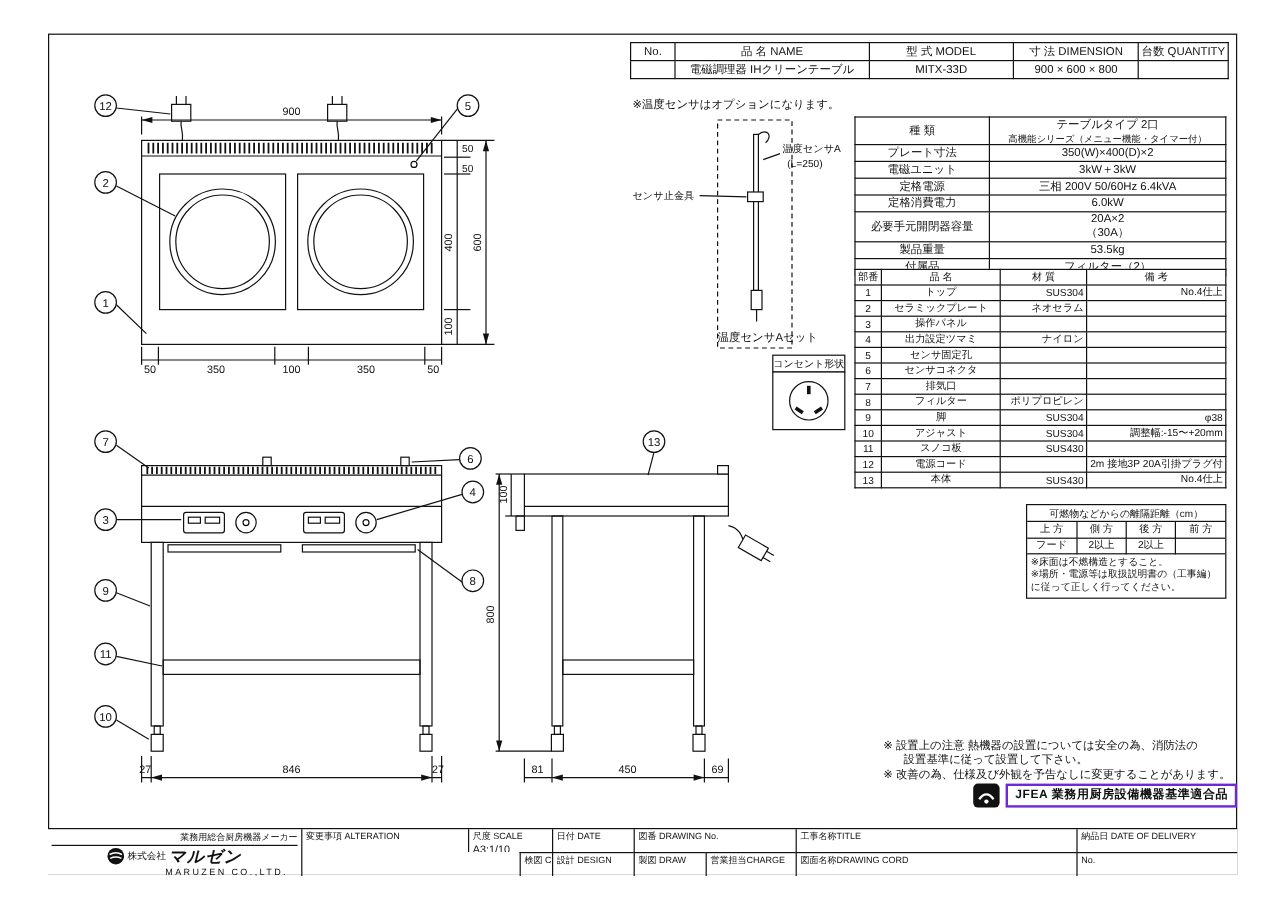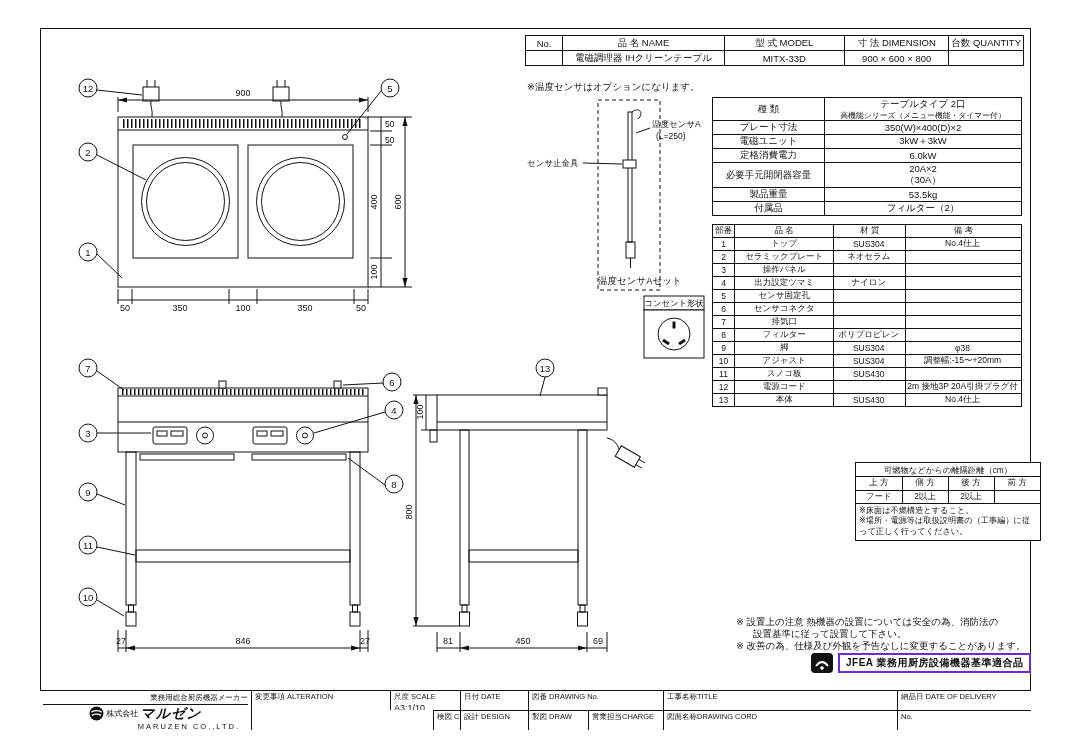--- a/index.html
+++ b/index.html
@@ -24,23 +24,23 @@
   .htable { left:525px; top:35px; width:499px; font-size:9.5px; }
   .htable th, .htable td { height:15px; }
 
   .spec { left:712px; top:97px; width:310px; font-size:9.5px; }
   .spec td { height:14px; }
   .spec td.lbl { width:112px; }
   .spec .sub { font-size:7.8px; line-height:9px; }
 
   .parts { left:712px; top:224px; width:310px; font-size:8.5px; }
   .parts th, .parts td { height:12px; }
-  .parts td.rem, .parts td.mat { text-align:center; padding-left:0; }
-
-  .clr { position:absolute; left:855px; top:420px; width:186px; border:1px solid #111; background:#fff; font-size:8.5px;margin-top:42px; }
+  .parts td.rem, .parts td.mat { text-align:right; padding-left:0; }
+
+  .clr { position:absolute; left:855px; top:420px; width:167px; border:1px solid #111; background:#fff; font-size:8.5px; }
   .clr .ttl { border-bottom:1px solid #111; text-align:center; height:14px; line-height:14px; font-size:8.3px; }
   .clr table { width:100%; border-collapse:collapse; }
   .clr table td { border:1px solid #111; border-top:none; text-align:center; height:13px; width:25%; }
   .clr table tr td:first-child { border-left:none; }
   .clr table tr td:last-child { border-right:none; }
   .clr .nts { padding:2px 3px 3px 3px; font-size:8.2px; line-height:10.5px; text-align:left; }
 
   .bnotes { position:absolute; left:736px; top:616px; width:316px; font-size:9.5px; line-height:12px; }
   .bnotes .ind { padding-left:17px; }
 
@@ -342,20 +342,24 @@
             <div class="sub">高機能シリーズ（メニュー機能・タイマー付）</div>
           </td>
         </tr>
     <tr>
           <td class="lbl">プレート寸法</td>
           <td>350(W)×400(D)×2</td>
         </tr>
     <tr>
           <td class="lbl">電磁ユニット</td>
           <td>3kW＋3kW</td>
+        </tr>
+    <tr>
+          <td class="lbl">定格電源</td>
+          <td>三相 200V 50/60Hz 6.4kVA</td>
         </tr>
     <tr>
           <td class="lbl">定格消費電力</td>
           <td>6.0kW</td>
         </tr>
     <tr>
           <td class="lbl">必要手元開閉器容量</td>
         <td>
             <div>20A×2</div>
             <div>（30A）</div>

